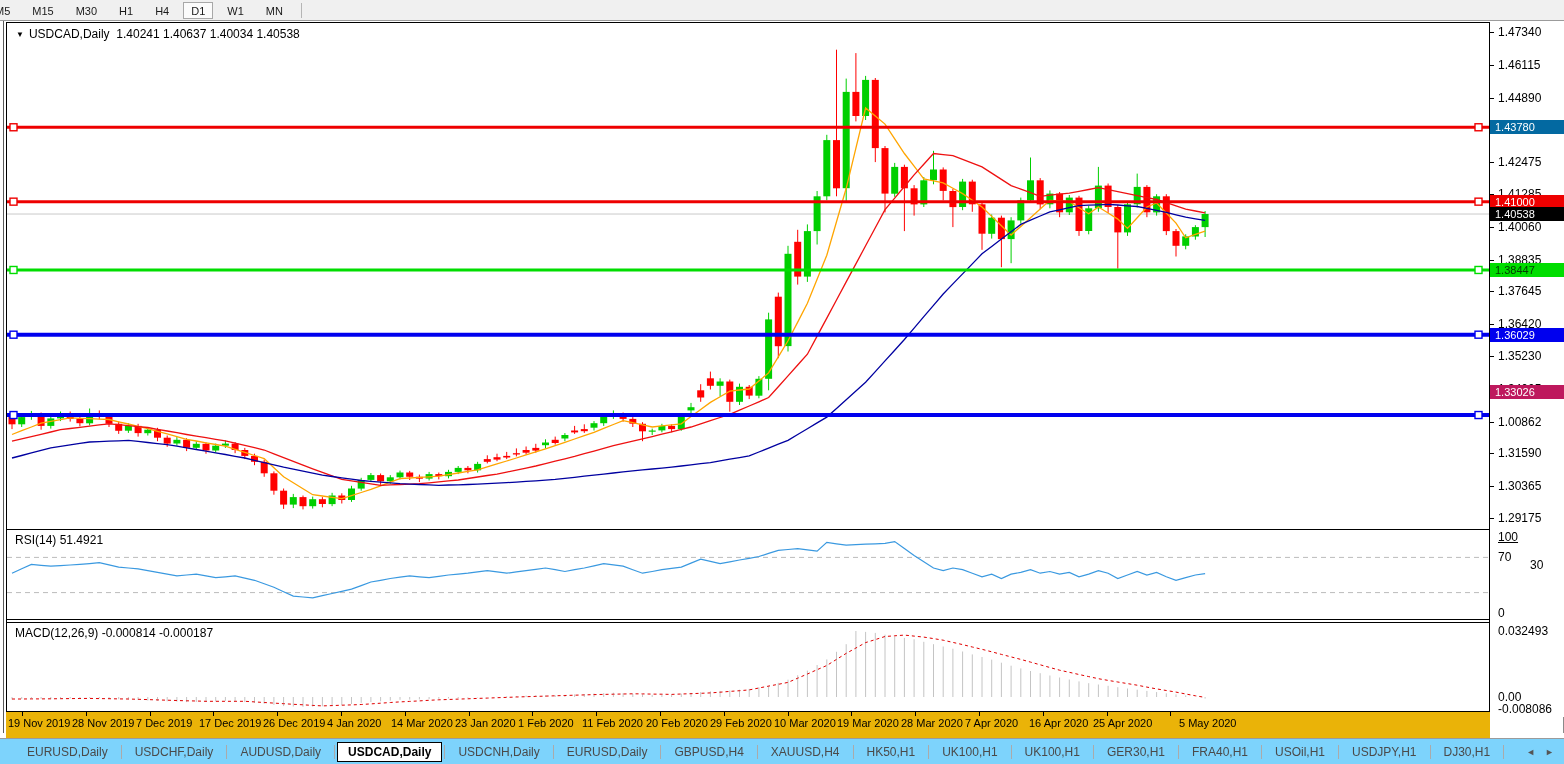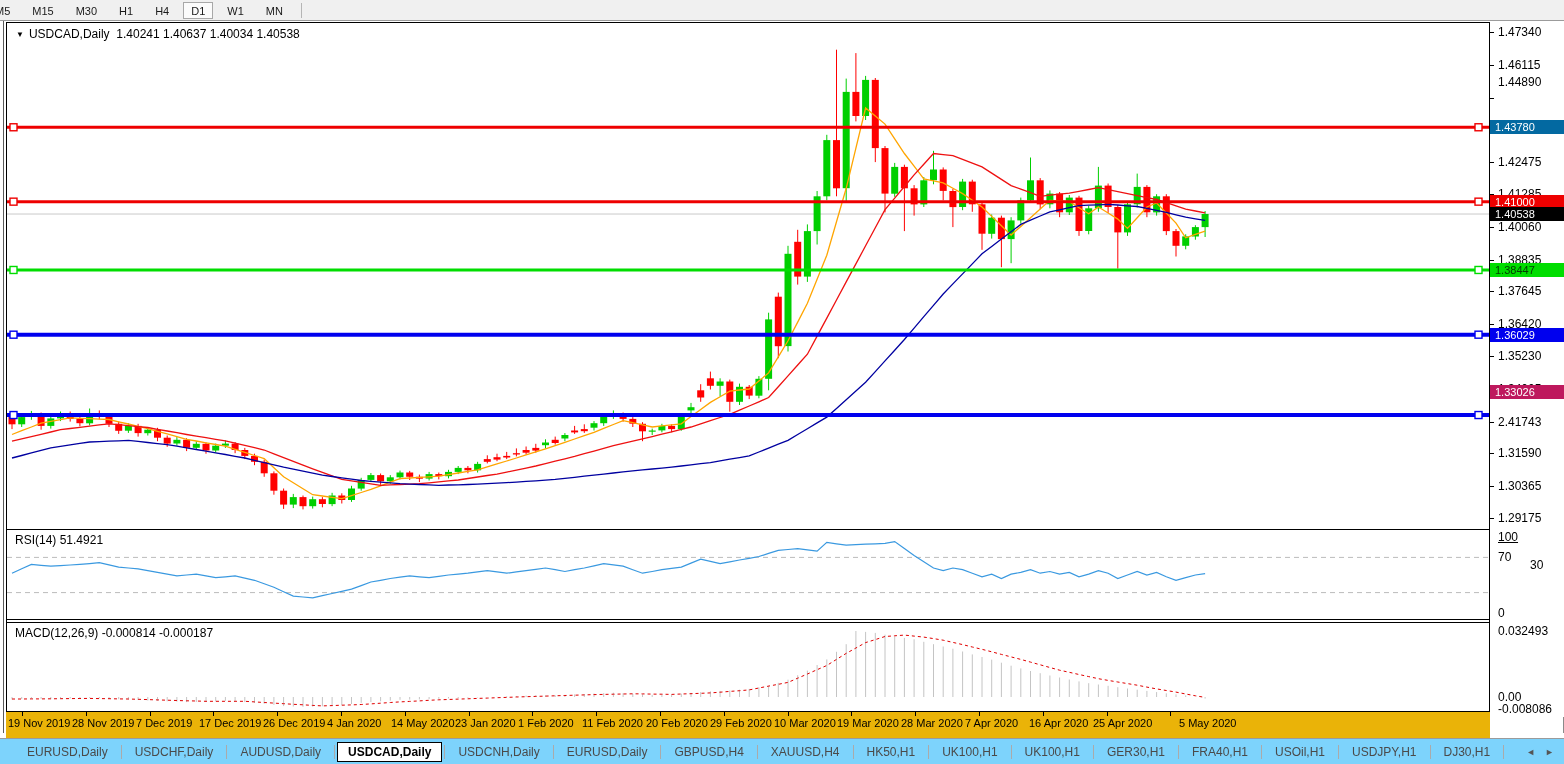--- a/index.html
+++ b/index.html
@@ -491,41 +491,41 @@
       </svg>
     <div class="pane-label">MACD(12,26,9) -0.000814 -0.000187</div>
   </div>
 
   <div class="axis-col" id="axis-col">
       <div class="tick-dash" style="top: 11px;"></div>
       <div class="tick-label" style="top: 5px;">1.47340</div>
       <div class="tick-dash" style="top: 44px;"></div>
       <div class="tick-label" style="top: 38px;">1.46115</div>
       <div class="tick-dash" style="top: 77px;"></div>
-      <div class="tick-label" style="top: 55px;">1.44890</div>
+      <div class="tick-label" style="top: 71px;">1.44890</div>
       <div class="tick-dash" style="top: 109px;"></div>
       <div class="tick-label" style="top: 103px;">1.43665</div>
       <div class="tick-dash" style="top: 141px;"></div>
       <div class="tick-label" style="top: 135px;">1.42475</div>
       <div class="tick-dash" style="top: 173px;"></div>
       <div class="tick-label" style="top: 167px;">1.41285</div>
       <div class="tick-dash" style="top: 206px;"></div>
       <div class="tick-label" style="top: 200px;">1.40060</div>
       <div class="tick-dash" style="top: 239px;"></div>
       <div class="tick-label" style="top: 233px;">1.38835</div>
       <div class="tick-dash" style="top: 270px;"></div>
       <div class="tick-label" style="top: 264px;">1.37645</div>
       <div class="tick-dash" style="top: 303px;"></div>
       <div class="tick-label" style="top: 297px;">1.36420</div>
       <div class="tick-dash" style="top: 335px;"></div>
       <div class="tick-label" style="top: 329px;">1.35230</div>
       <div class="tick-dash" style="top: 368px;"></div>
       <div class="tick-label" style="top: 362px;">1.34005</div>
       <div class="tick-dash" style="top: 401px;"></div>
-      <div class="tick-label" style="top: 395px;">2.41743</div>
+      <div class="tick-label" style="top: 395px;">1.00862</div>
       <div class="tick-dash" style="top: 432px;"></div>
       <div class="tick-label" style="top: 426px;">1.31590</div>
       <div class="tick-dash" style="top: 465px;"></div>
       <div class="tick-label" style="top: 459px;">1.30365</div>
       <div class="tick-dash" style="top: 497px;"></div>
       <div class="tick-label" style="top: 491px;">1.29175</div>
       <div class="price-badge" style="top: 99px; background: #0369a1; color: rgb(255, 255, 255);">1.43780</div>
       <div class="price-badge" style="top: 174px; background: rgb(238, 0, 0); color: rgb(255, 255, 255);">1.41000</div>
       <div class="price-badge" style="top: 242px; background: rgb(0, 221, 0); color: rgb(0, 64, 0);">1.38447</div>
       <div class="price-badge" style="top: 307px; background: rgb(0, 0, 238); color: rgb(255, 255, 255);">1.36029</div>
@@ -546,21 +546,21 @@
       <div class="date-label" style="left: 66px;">28 Nov 2019</div>
       <div class="date-tick" style="left: 144px;"></div>
       <div class="date-label" style="left: 130px;">7 Dec 2019</div>
       <div class="date-tick" style="left: 207px;"></div>
       <div class="date-label" style="left: 193px;">17 Dec 2019</div>
       <div class="date-tick" style="left: 271px;"></div>
       <div class="date-label" style="left: 257px;">26 Dec 2019</div>
       <div class="date-tick" style="left: 335px;"></div>
       <div class="date-label" style="left: 321px;">4 Jan 2020</div>
       <div class="date-tick" style="left: 399px;"></div>
-      <div class="date-label" style="left: 385px;">14 May 2020</div>
+      <div class="date-label" style="left: 385px;">14 Mar 2020</div>
       <div class="date-tick" style="left: 463px;"></div>
       <div class="date-label" style="left: 449px;">23 Jan 2020</div>
       <div class="date-tick" style="left: 526px;"></div>
       <div class="date-label" style="left: 512px;">1 Feb 2020</div>
       <div class="date-tick" style="left: 590px;"></div>
       <div class="date-label" style="left: 576px; text-align: center;">11 Feb 2020</div>
       <div class="date-tick" style="left: 654px;"></div>
       <div class="date-label" style="left: 640px;">20 Feb 2020</div>
       <div class="date-tick" style="left: 718px;"></div>
       <div class="date-label" style="left: 704px;">29 Feb 2020</div>

